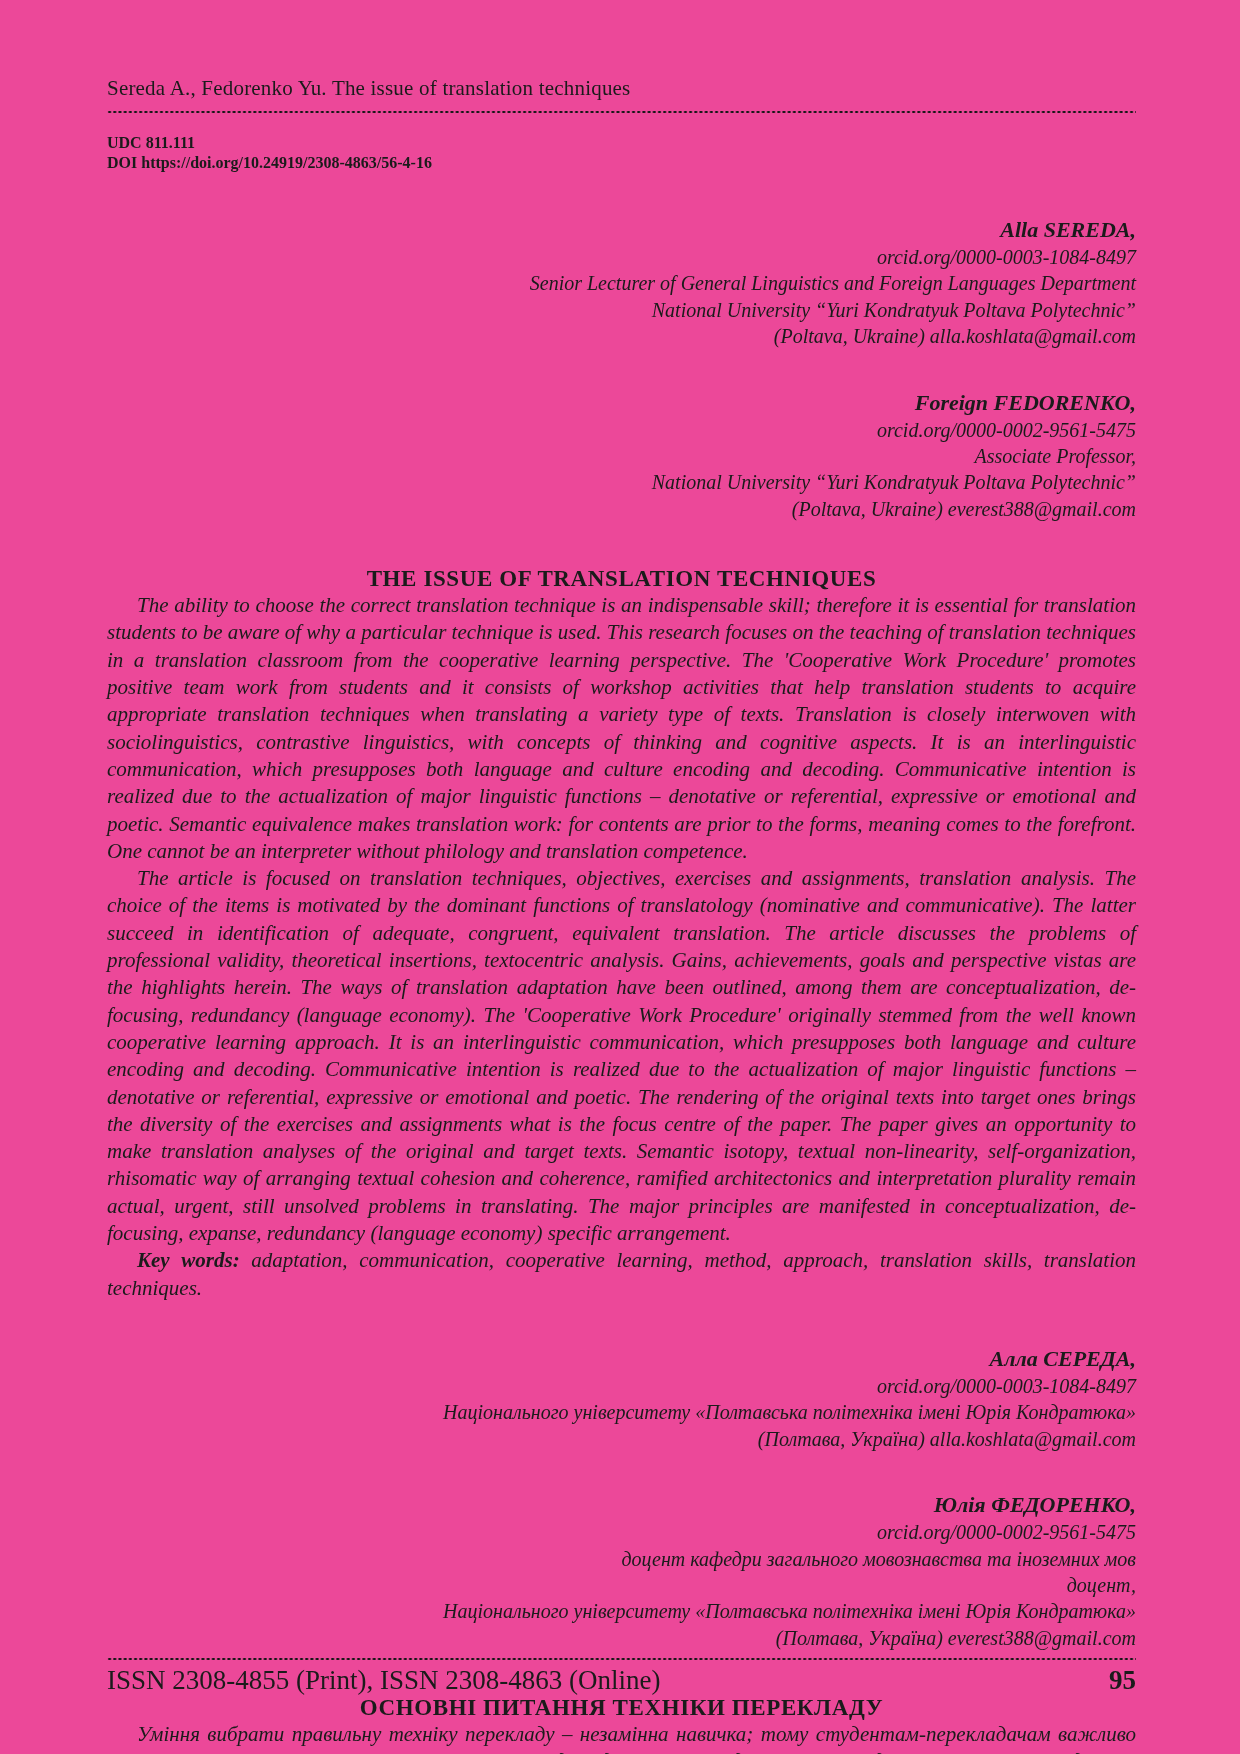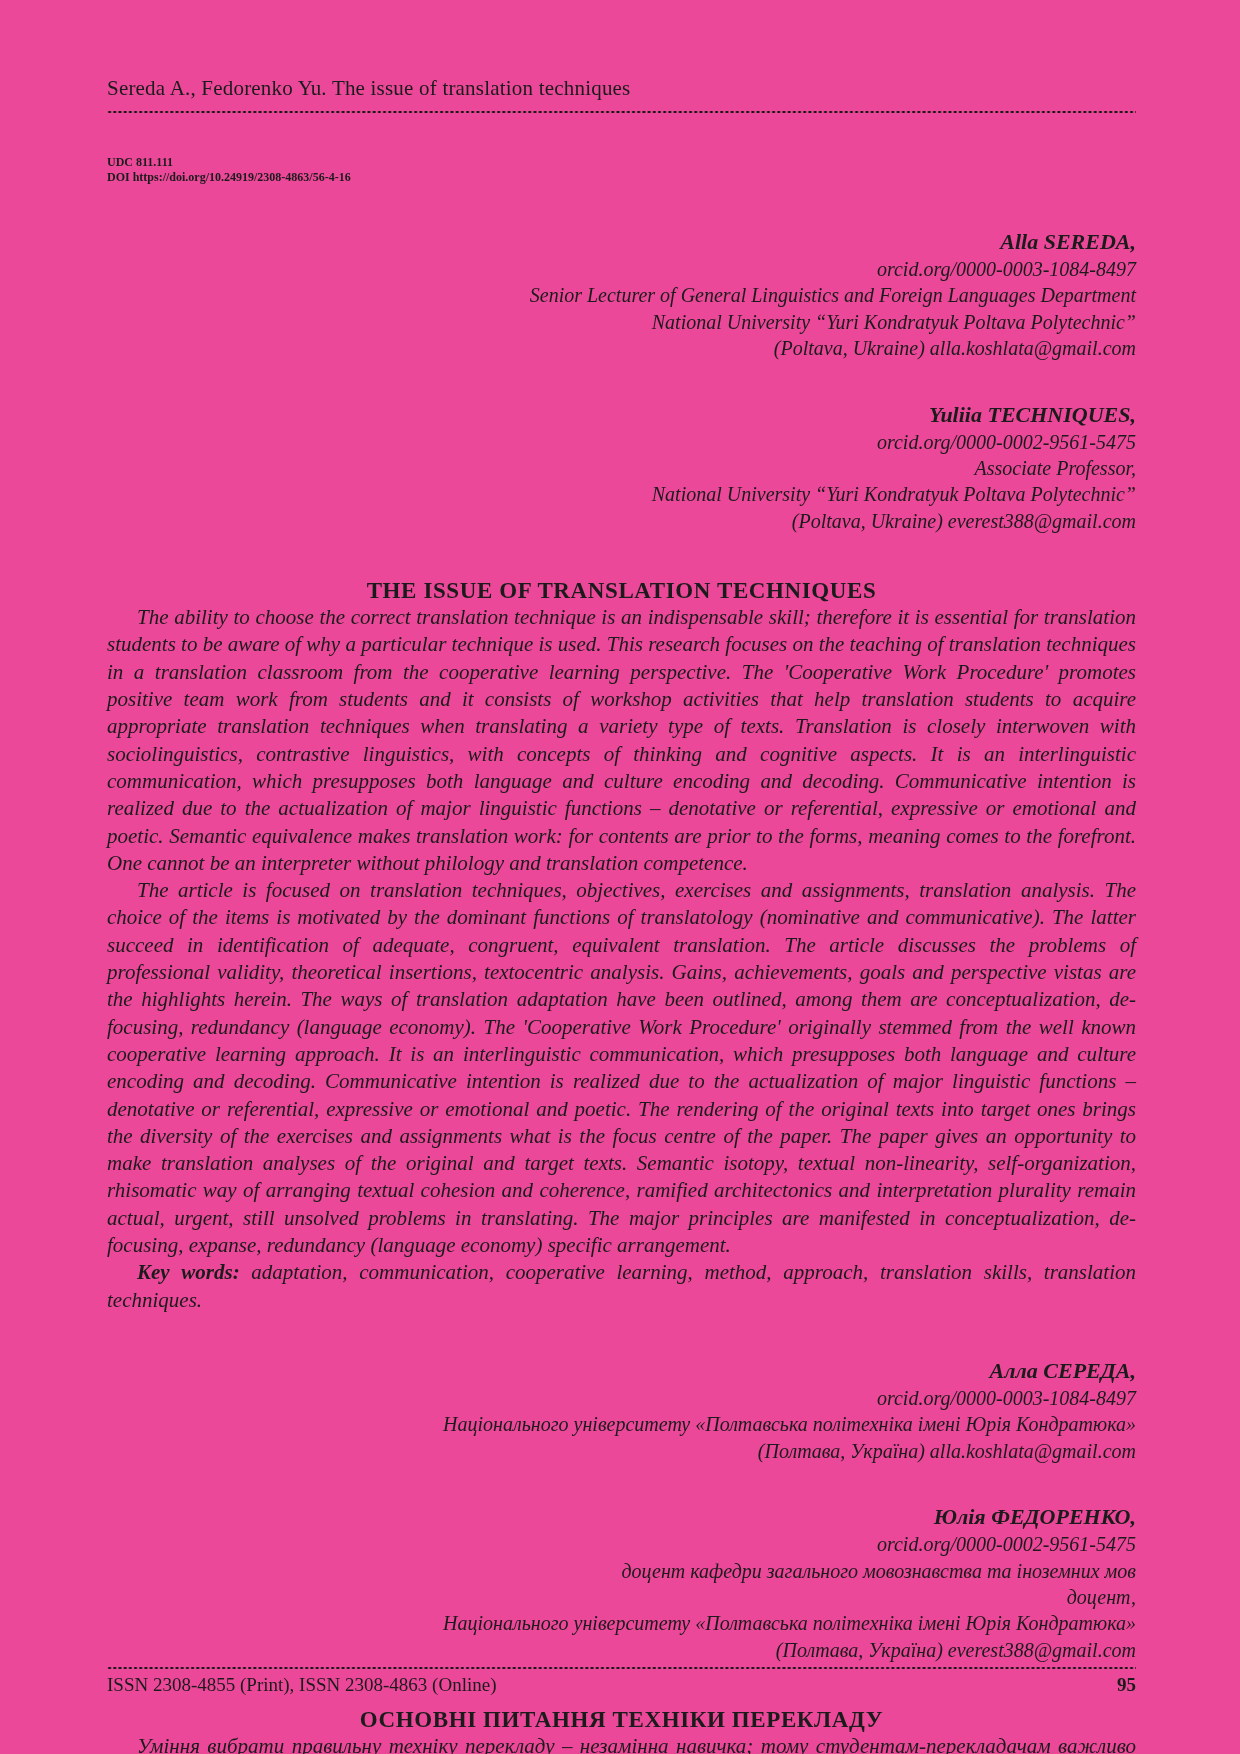--- a/index.html
+++ b/index.html
@@ -26,23 +26,23 @@
   }
   .dotted-rule {
     height: 4px;
     background-image: radial-gradient(circle, #161616 1.3px, transparent 1.55px);
     background-size: 5.2px 4px;
     background-repeat: repeat-x;
     background-position: left center;
   }
   .rule-top { margin-top: 9px; }
   .meta {
-    margin-top: 41px;
+    margin-top: 19px;
     font-weight: bold;
-    font-size: 12px;
+    font-size: 16px;
     line-height: 1.25;
   }
   .author-block {
     text-align: right;
     font-style: italic;
     font-size: 20px;
     line-height: 1.32;
   }
   .author-block .author-name {
     font-weight: bold;
@@ -75,21 +75,21 @@
     position: absolute;
     left: 107px;
     right: 104px;
     bottom: 58px;
   }
   .footer-row {
     display: flex;
     justify-content: space-between;
     align-items: baseline;
     margin-top: 4px;
-    font-size: 19px;
+    font-size: 27px;
   }
   .footer-page {
     font-weight: bold;
   }
 </style>
 </head>
 <body>
 
 <div class="page">
   <div class="content">
@@ -104,21 +104,21 @@
 
     <div class="author-block ab-1">
       <div class="author-name">Alla SEREDA,</div>
       <div>orcid.org/0000-0003-1084-8497</div>
       <div>Senior Lecturer of General Linguistics and Foreign Languages Department</div>
       <div>National University “Yuri Kondratyuk Poltava Polytechnic”</div>
       <div>(Poltava, Ukraine) alla.koshlata@gmail.com</div>
     </div>
 
     <div class="author-block ab-2">
-      <div class="author-name">Yuliia TECHNIQUES,</div>
+      <div class="author-name">Foreign FEDORENKO,</div>
       <div>orcid.org/0000-0002-9561-5475</div>
       <div>Associate Professor,</div>
       <div>National University “Yuri Kondratyuk Poltava Polytechnic”</div>
       <div>(Poltava, Ukraine) everest388@gmail.com</div>
     </div>
 
     <div class="paper-title">THE ISSUE OF TRANSLATION TECHNIQUES</div>
 
     <div class="abstract">
       <p>The ability to choose the correct translation technique is an indispensable skill; therefore it is essential for translation students to be aware of why a particular technique is used. This research focuses on the teaching of translation techniques in a translation classroom from the cooperative learning perspective. The 'Cooperative Work Procedure' promotes positive team work from students and it consists of workshop activities that help translation students to acquire appropriate translation techniques when translating a variety type of texts. Translation is closely interwoven with sociolinguistics, contrastive linguistics, with concepts of thinking and cognitive aspects. It is an interlinguistic communication, which presupposes both language and culture encoding and decoding. Communicative intention is realized due to the actualization of major linguistic functions – denotative or referential, expressive or emotional and poetic. Semantic equivalence makes translation work: for contents are prior to the forms, meaning comes to the forefront. One cannot be an interpreter without philology and translation competence.</p>

